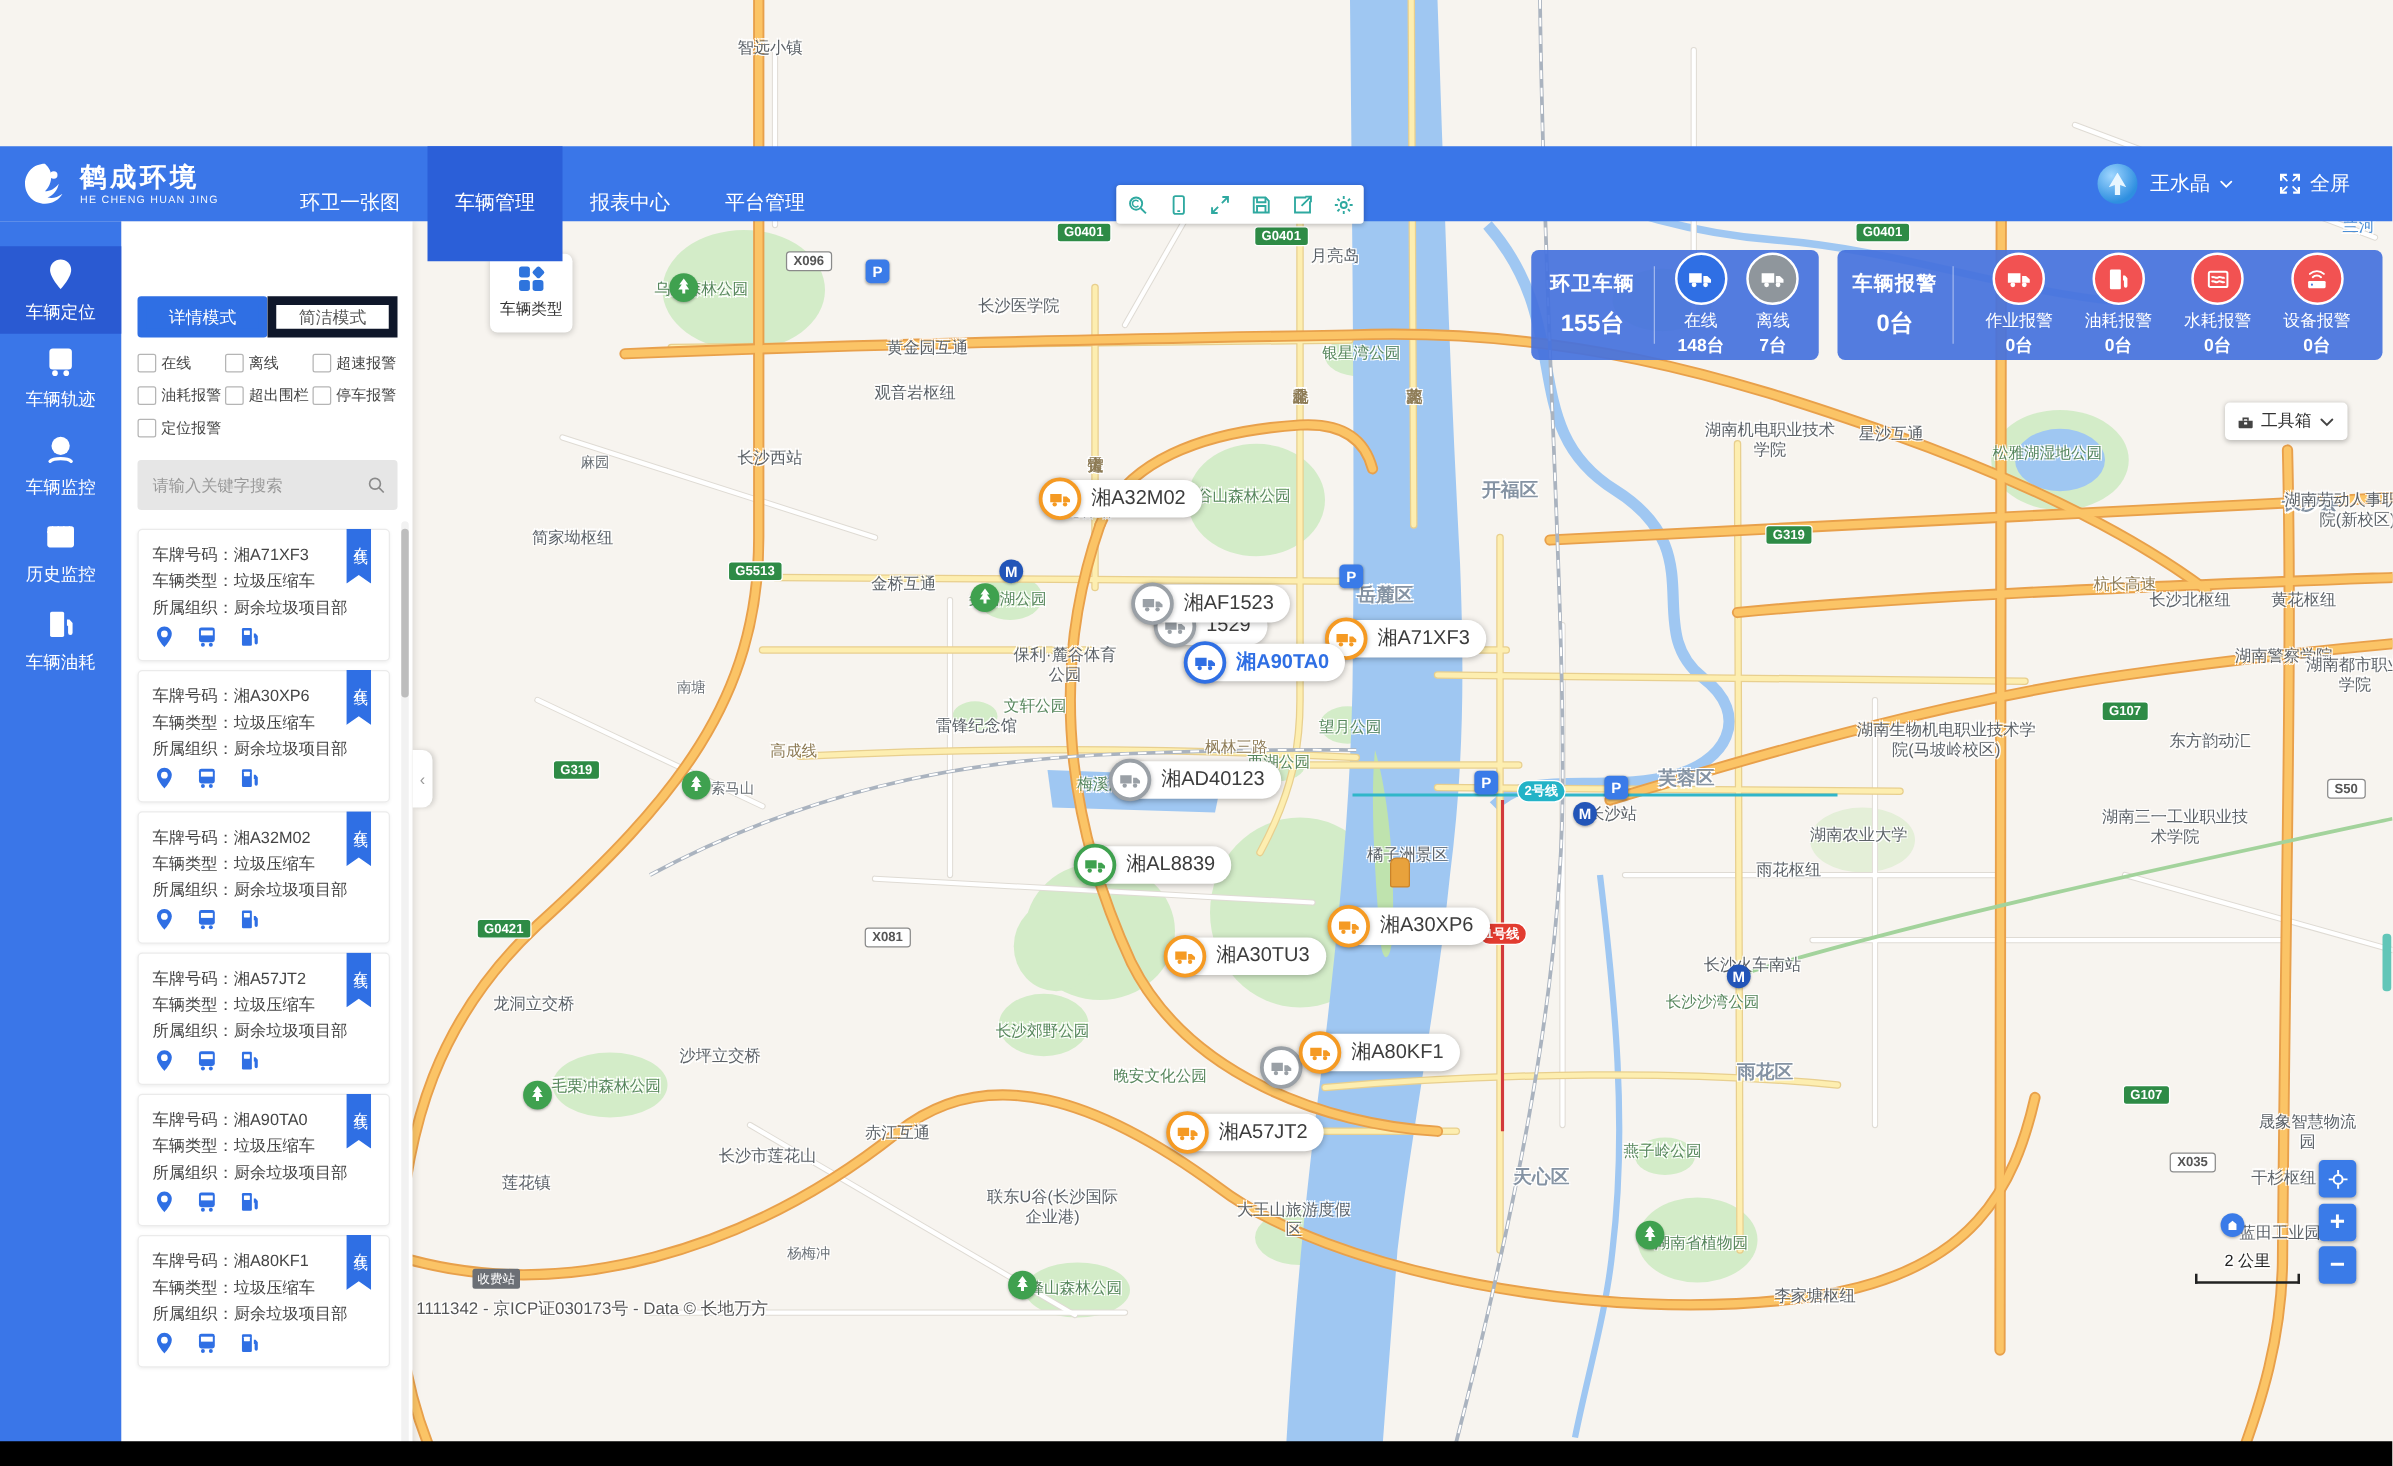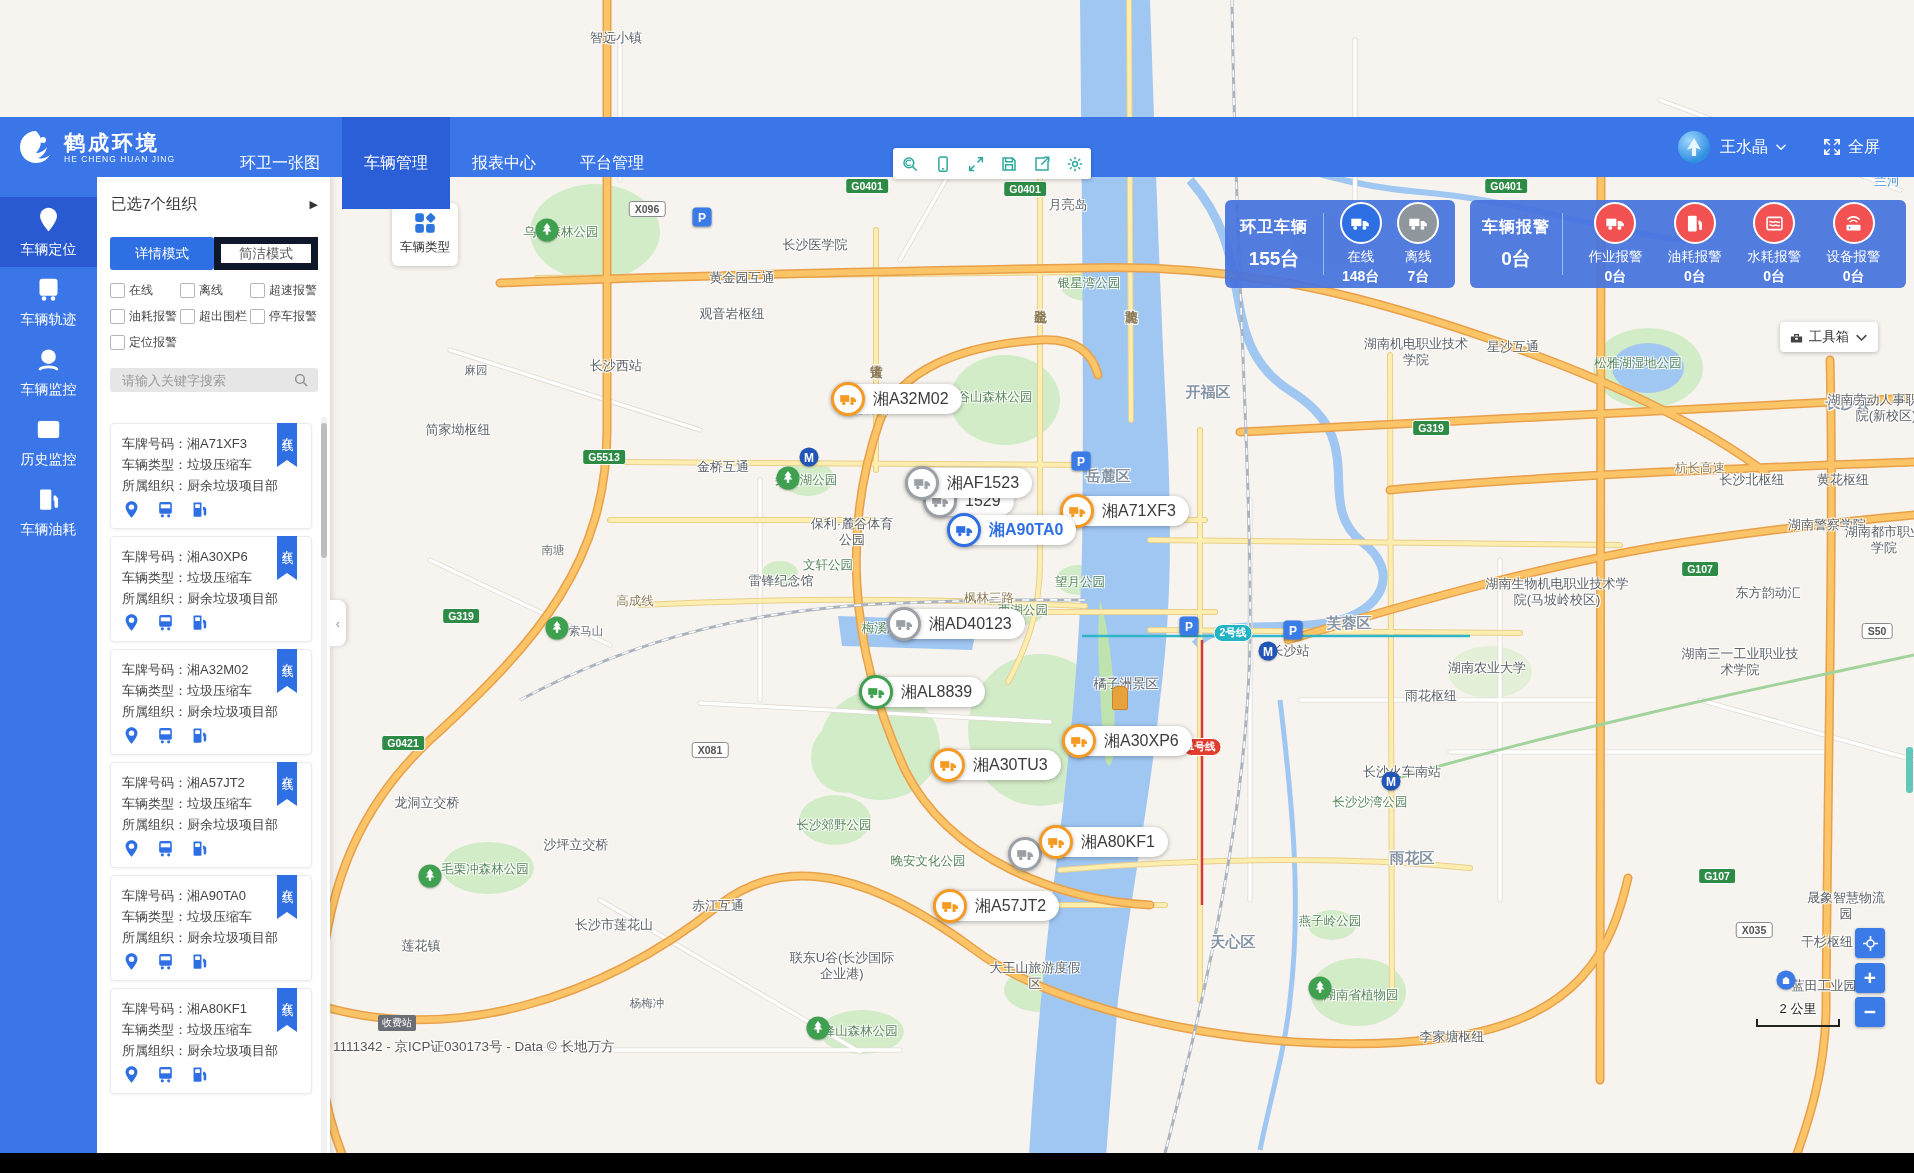--- a/index.html
+++ b/index.html
@@ -79,21 +79,21 @@
   #org-summary{margin-left:14px;font-size:15.5px;color:#333}
   #org-expand{position:absolute;right:12px;font-size:11px;color:#333;cursor:pointer}
   #mode-tabs{position:absolute;left:13px;top:60px;width:208px;height:33px;display:flex}
   .mode-tab{flex:1;display:flex;align-items:center;justify-content:center;font-size:13.5px;cursor:pointer;
             border:7px solid #0f172a;box-sizing:border-box;color:#555;background:#fff}
   .mode-tab.active{background:#2f6fe4;color:#fff;border-color:#2f6fe4;border-radius:3px}
   #filters{position:absolute;left:13px;top:105px;width:212px;display:flex;flex-wrap:wrap}
   .fil{width:70px;display:flex;align-items:center;margin-bottom:9px;cursor:pointer}
   .fil .box{width:13px;height:13px;border:1px solid #b5b5b5;background:#fff;border-radius:2px;margin-right:4px;flex:none}
   .fil .ftxt{font-size:12px;color:#444;white-space:nowrap}
-  #search{position:absolute;left:13px;top:191px;width:208px;height:24px;background:#e6e6e6;border-radius:3px;display:flex;align-items:center}
+  #search{position:absolute;left:13px;top:191px;width:208px;height:40px;background:#e6e6e6;border-radius:3px;display:flex;align-items:center}
   #search input{border:none;outline:none;background:transparent;margin-left:10px;width:160px;font-size:13px;color:#333;font-family:inherit}
   #search input::placeholder{color:#9a9a9a}
   #search .icn{width:16px;height:16px;color:#8a8a8a;position:absolute;right:9px}
   .vcard{position:absolute;left:13px;width:202px;height:106px;border:1px solid #ebebeb;border-radius:4px;
          box-shadow:0 1px 3px rgba(0,0,0,.06);box-sizing:border-box;padding:9px 0 0 11px;background:#fff;cursor:pointer}
   .vline{font-size:13px;color:#444;line-height:21px;white-space:nowrap}
   .vicons{display:flex;margin-top:4px}
   .vicons .icn{width:19px;height:19px;color:#2f6fe4;margin-right:15px;cursor:pointer}
   .ribbon{position:absolute;right:14px;top:-1px;width:20px;height:44px;background:#2f6fe4;
           clip-path:polygon(0 0,100% 0,100% 100%,50% 84%,0 100%);display:flex;justify-content:center}
@@ -669,24 +669,20 @@
           <rect x="4.5" y="3" width="10" height="18" rx="1.2" fill="currentColor"></rect>
           <rect x="6.5" y="5.5" width="6" height="4.5" rx=".5" fill="#fff"></rect>
           <path d="M16.5 8.5h1.8l2.2 2.5v7a1.6 1.6 0 0 1-3.2 0v-5h-.8z" fill="currentColor"></path>
         </svg>
       </span>
       <div class="snav-label">车辆油耗</div>
     </div>
   </div>
 
 <div id="panel">
-  <div id="panel-header">
-    <span id="org-summary">已选7个组织</span>
-    <span id="org-expand">▶</span>
-  </div>
   <div id="mode-tabs">
     <div class="mode-tab active">详情模式</div>
     <div class="mode-tab">简洁模式</div>
   </div>
   <div id="filters">
       <div class="fil">
         <div class="box"></div>
         <div class="ftxt">在线</div>
       </div>
       <div class="fil">

